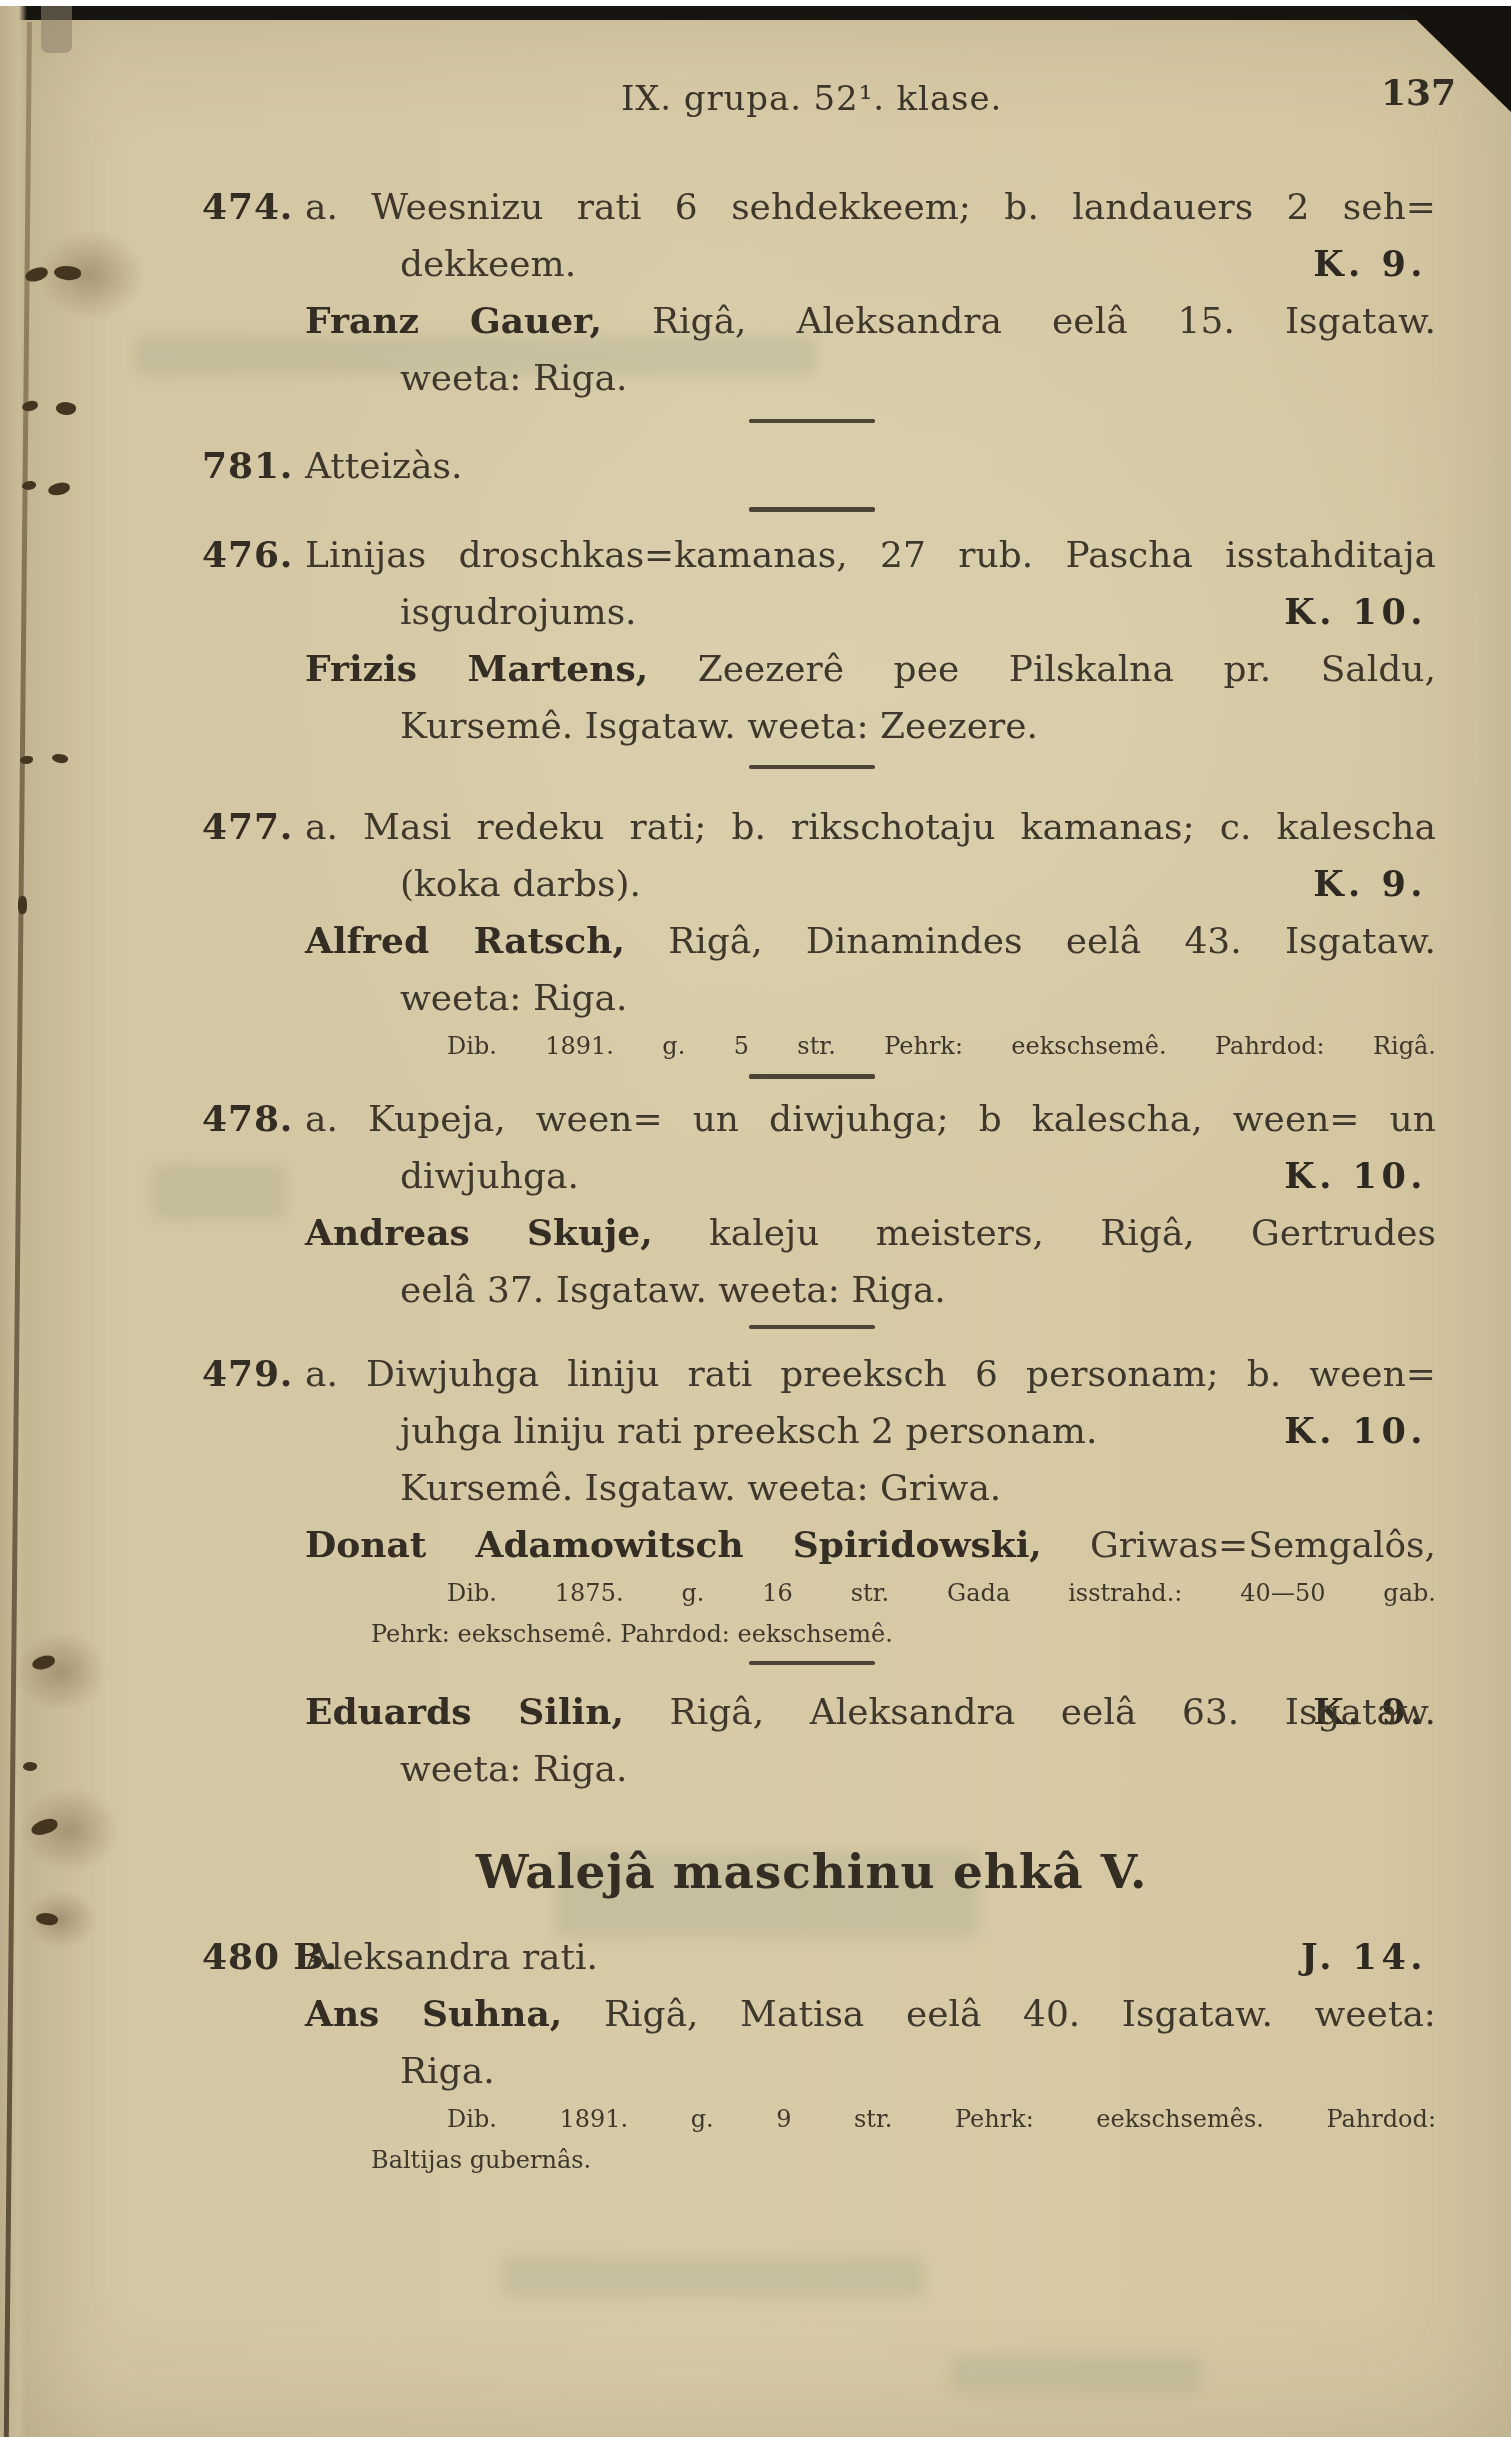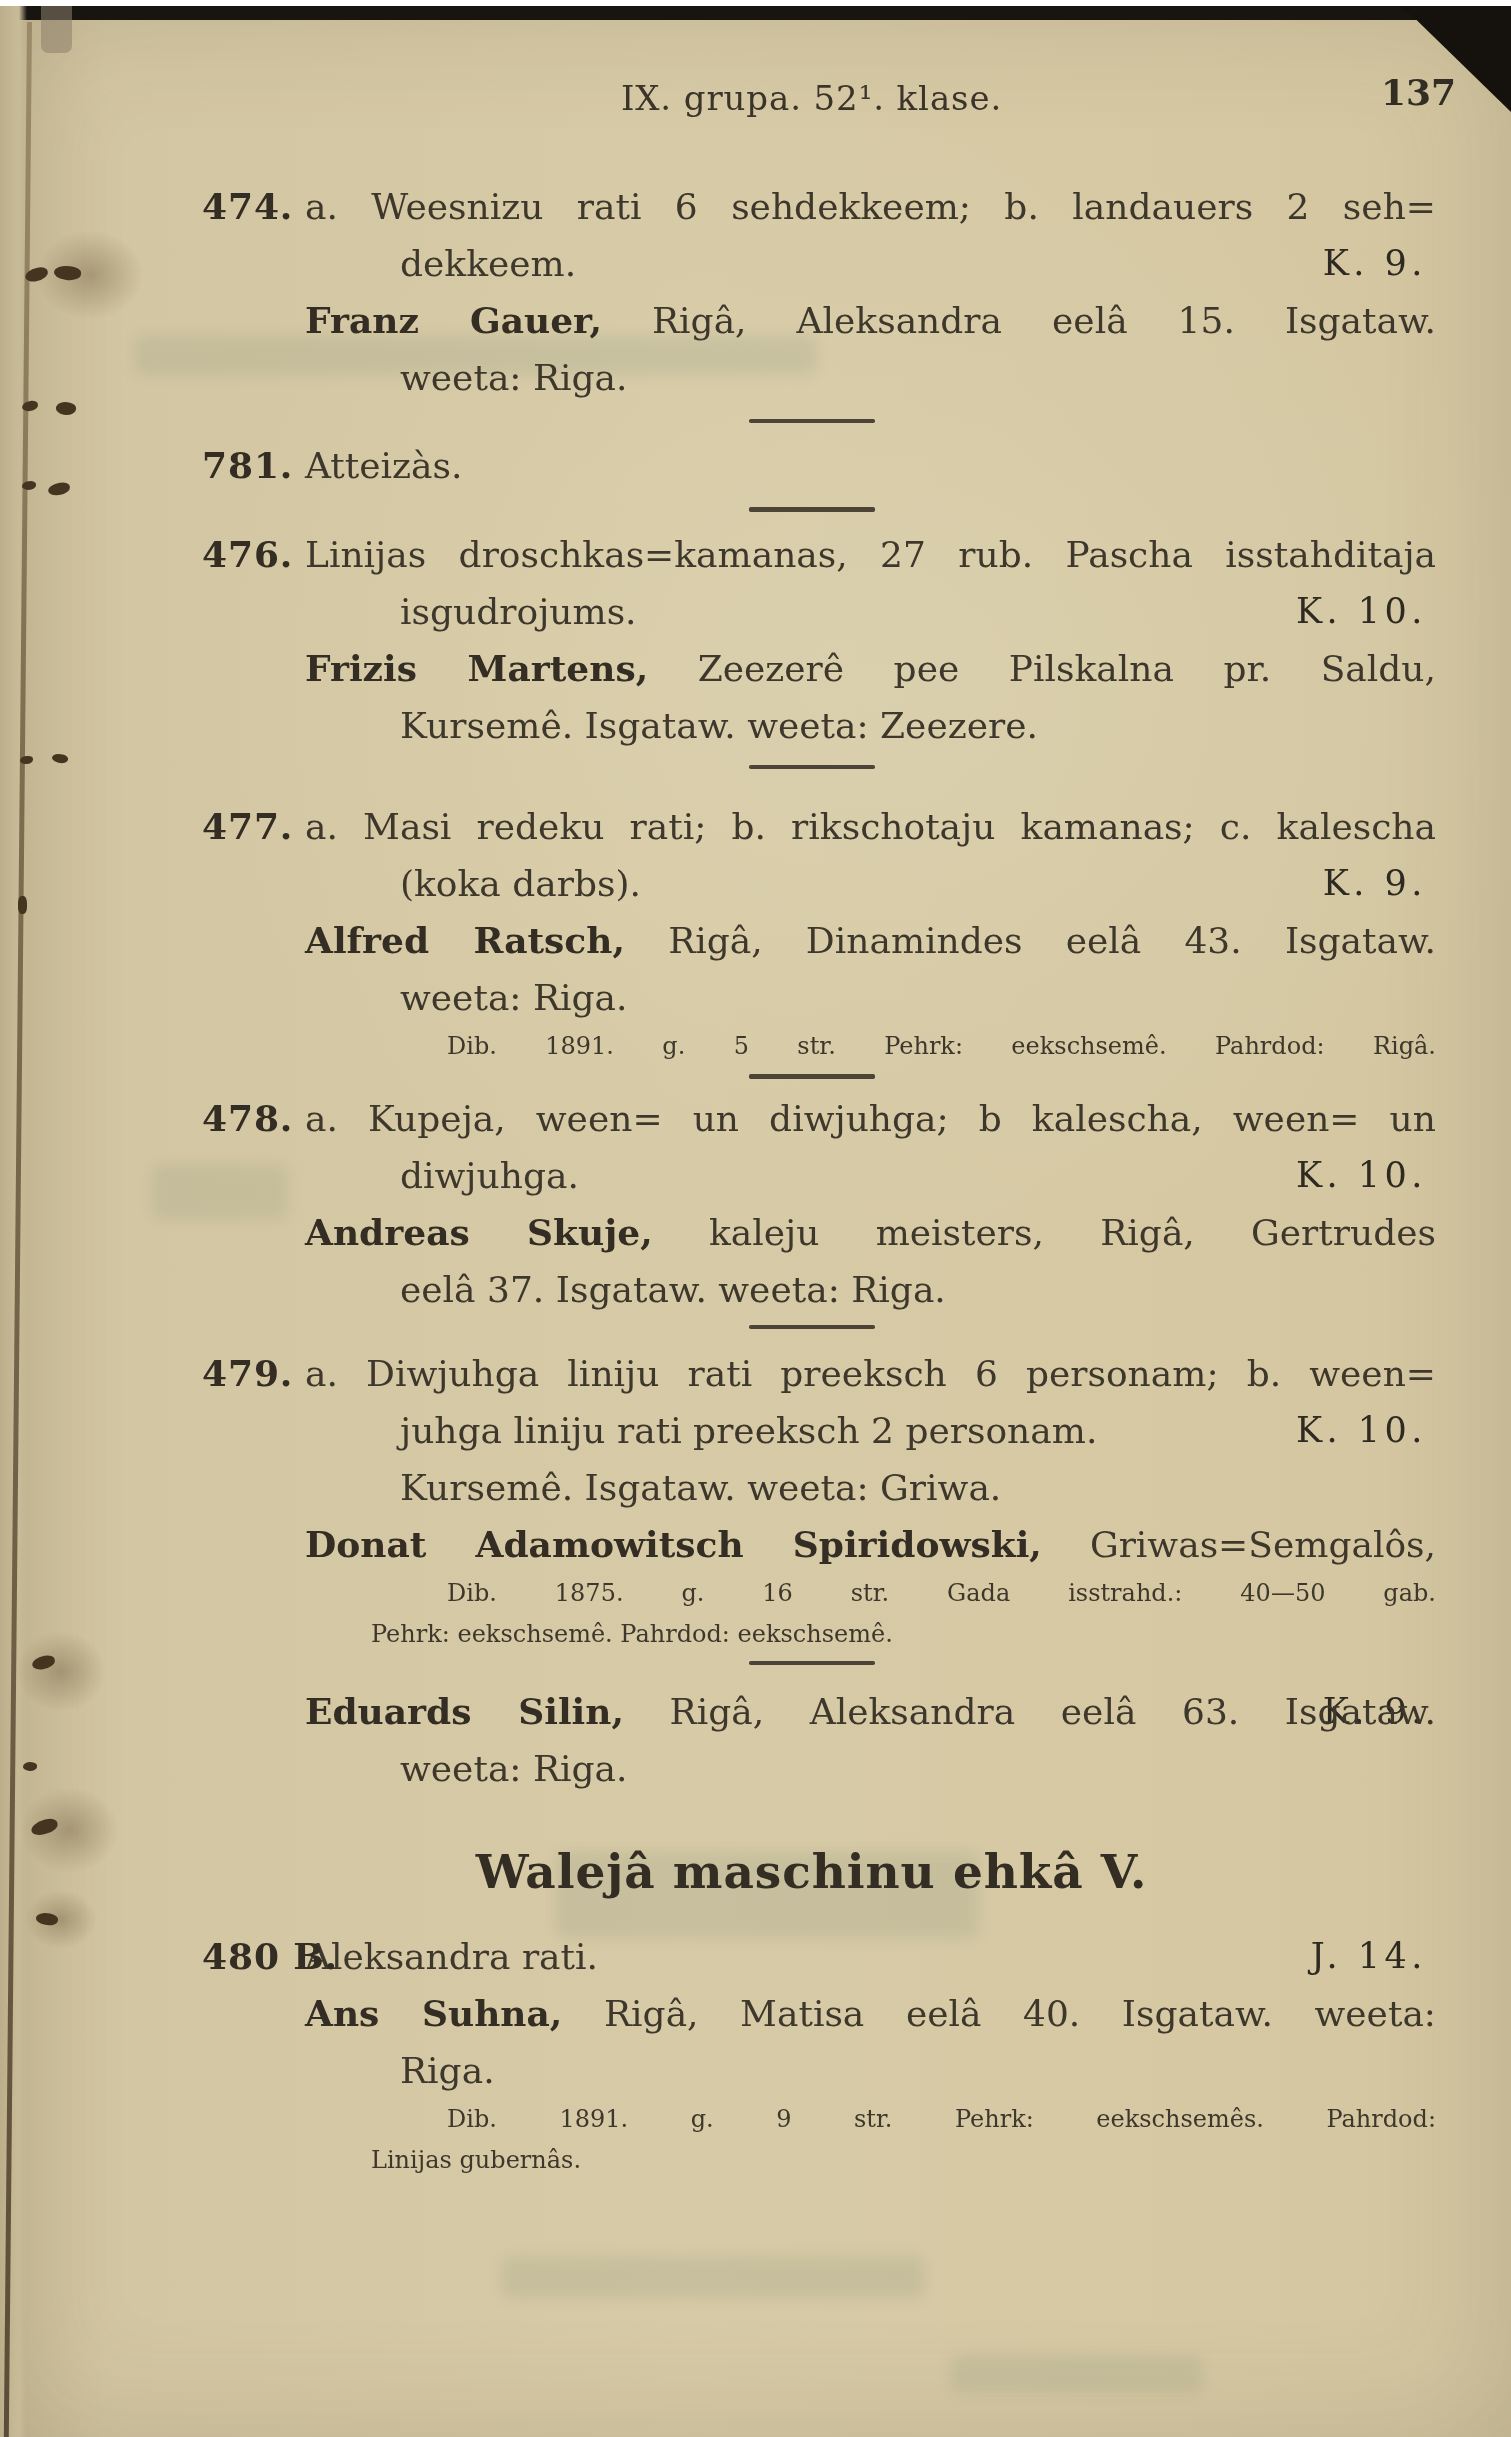--- a/index.html
+++ b/index.html
@@ -35,21 +35,21 @@
   
   .column{position:absolute;left:187px;top:172px;width:1249px;font-size:36px;line-height:57px;}
   .line{position:relative;}
   .l-first{padding-left:118px;}
   .l-owner{padding-left:118px;}
   .l-cont{padding-left:213px;}
   .num{position:absolute;left:15px;top:0;font-weight:bold;color:#332d23;letter-spacing:0.9px;}
   .owner{font-weight:bold;color:#332d23;}
   .j{text-align:justify;text-align-last:justify;}
   .with-code{position:relative;}
-  .code{position:absolute;right:9px;top:0;font-weight:normal;font-size:35px;letter-spacing:4.5px;color:#2e2a21;}
+  .code{position:absolute;right:9px;top:0;font-weight:bold;font-size:35px;letter-spacing:4.5px;color:#2e2a21;}
   .fine{font-size:24px;line-height:41px;padding-left:260px;}
   .fine.cont{padding-left:184px;}
   .fine.wide{word-spacing:13.5px;}
   .rule{width:126px;height:4.5px;background:#4c4436;margin:12.6px auto 14.4px auto;border-radius:1.8px;}
   .heading{font-size:47px;font-weight:bold;text-align:center;color:#332d23;
            margin-top:43px;line-height:63px;letter-spacing:0.9px;}
   .sp-480b{margin-top:25px;}
 </style>
 </head>
 <body>
@@ -227,19 +227,19 @@
       <div class="line l-owner j">
         <span class="owner">Ans Suhna,</span><span> Rigâ, Matisa eelâ 40. Isgataw. weeta:</span>
       </div>
       <div class="line l-cont">
         <span>Riga.</span>
       </div>
       <div class="line fine j">
         <span>Dib. 1891. g. 9 str. Pehrk: eekschsemês. Pahrdod:</span>
       </div>
       <div class="line fine cont">
-        <span>Linijas gubernâs.</span>
+        <span>Baltijas gubernâs.</span>
       </div>
     </div>
 
   </div>
 </div>
 
 
 </body></html>

